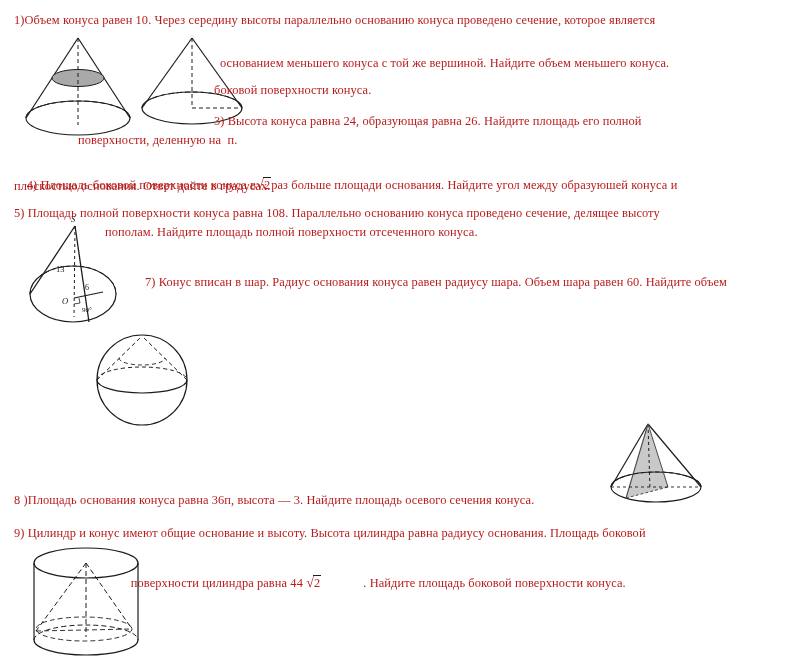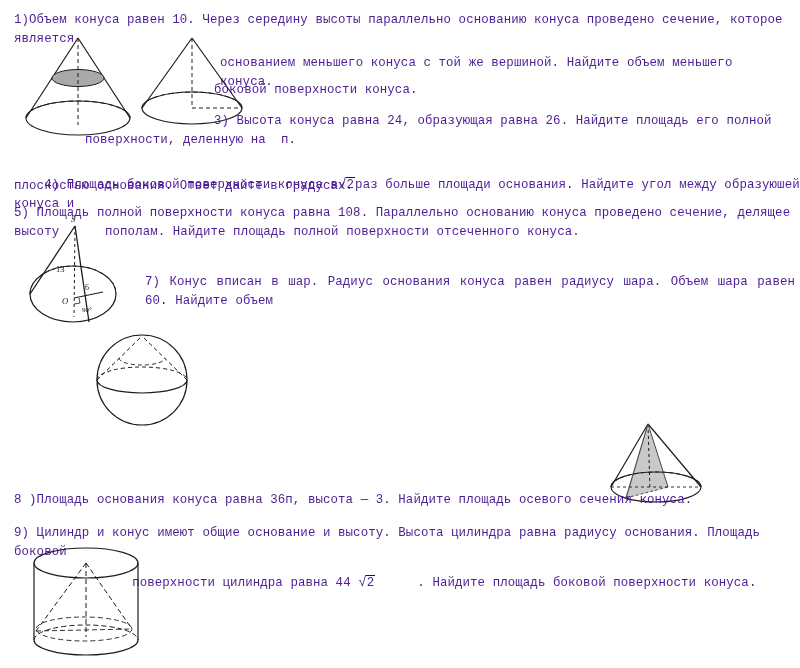--- a/index.html
+++ b/index.html
@@ -13,24 +13,24 @@
   }
   #page {
     position: relative;
     width: 800px;
     height: 668px;
     background: #ffffff;
     overflow: hidden;
   }
   .txt {
     position: absolute;
-    font-family: Liberation Mono, monospace;
+    font-family: Liberation Serif, serif;
     font-size: 12.4px;
     line-height: 19px;
-    color: #4c1d95;
+    color: #b91c1c;
     white-space: pre-wrap;
     letter-spacing: 0.1px;
   }
   .fig {
     position: absolute;
   }
   .radical {
     display: inline-block;
     position: relative;
     font-size: 12.4px;
@@ -80,21 +80,21 @@
       <line x1="7" y1="78" x2="57" y2="8" stroke="#1c1c1c" stroke-width="1.2"></line>
       <line x1="107" y1="78" x2="57" y2="8" stroke="#1c1c1c" stroke-width="1.2"></line>
       <line x1="57" y1="8" x2="57" y2="78" stroke="#1c1c1c" stroke-width="1" stroke-dasharray="4,3"></line>
       <line x1="57" y1="78" x2="107" y2="78" stroke="#1c1c1c" stroke-width="1" stroke-dasharray="4,3"></line>
     </svg>
   </div>
 
   <div class="txt" style="left:214px; top:81px; width:580px;">боковой поверхности конуса.</div>
 
   <div class="txt" style="left:214px; top:112px; width:580px;">3) Высота конуса равна 24, образующая равна 26. Найдите площадь его полной</div>
-  <div class="txt" style="left:85px; top:131px; width:600px;">поверхности, деленную на  п.</div>
+  <div class="txt" style="left:78px; top:131px; width:600px;">поверхности, деленную на  п.</div>
 
   <div class="txt" style="left:14px; top:156px; width:790px;">
     <span>4) Площадь боковой поверхности конуса в</span><span class="radical"><span class="rsym">√</span><span class="rnum">2</span></span><span>раз больше площади основания. Найдите угол между образуюшей конуса и</span>
   </div>
   <div class="txt" style="left:14px; top:177px; width:700px;">плоскостью основания. Ответ дайте в градусах.</div>
 
   <div class="txt" style="left:14px; top:204px; width:790px;">5) Площадь полной поверхности конуса равна 108. Параллельно основанию конуса проведено сечение, делящее высоту</div>
   <div class="txt" style="left:105px; top:223px; width:640px;">пополам. Найдите площадь полной поверхности отсеченного конуса.</div>
 
   <div class="fig" style="left:25px; top:212px; width:115px; height:118px;">
@@ -156,21 +156,21 @@
       <line x1="48" y1="6" x2="68" y2="69" stroke="#4a4a4a" stroke-width="1"></line>
       <line x1="26" y1="80" x2="68" y2="69" stroke="#4a4a4a" stroke-width="1" stroke-dasharray="3,2"></line>
 
       <line x1="11" y1="69" x2="101" y2="69" stroke="#1c1c1c" stroke-width="0.9" stroke-dasharray="3,3"></line>
     </svg>
   </div>
 
   <div class="txt" style="left:14px; top:491px; width:780px;">8 )Площадь основания конуса равна 36п, высота — 3. Найдите площадь осевого сечения конуса.</div>
 
   <div class="txt" style="left:14px; top:524px; width:790px;">9) Цилиндр и конус имеют общие основание и высоту. Высота цилиндра равна радиусу основания. Площадь боковой</div>
-  <div class="txt" style="left:102px; top:554px; width:680px;">
+  <div class="txt" style="left:118px; top:554px; width:680px;">
     <span>поверхности цилиндра равна 44</span> <span class="radical"><span class="rsym">√</span><span class="rnum">2</span></span><span style="display:inline-block;width:42px;"></span><span>. Найдите площадь боковой поверхности конуса.</span>
   </div>
 
   <div class="fig" style="left:28px; top:545px; width:125px; height:120px;">
     <svg width="125" height="120" viewBox="0 0 125 120">
 
       <ellipse cx="58" cy="18" rx="52" ry="15" fill="none" stroke="#1c1c1c" stroke-width="1.2"></ellipse>
 
       <line x1="6" y1="18" x2="6" y2="95" stroke="#1c1c1c" stroke-width="1.2"></line>
       <line x1="110" y1="18" x2="110" y2="95" stroke="#1c1c1c" stroke-width="1.2"></line>

